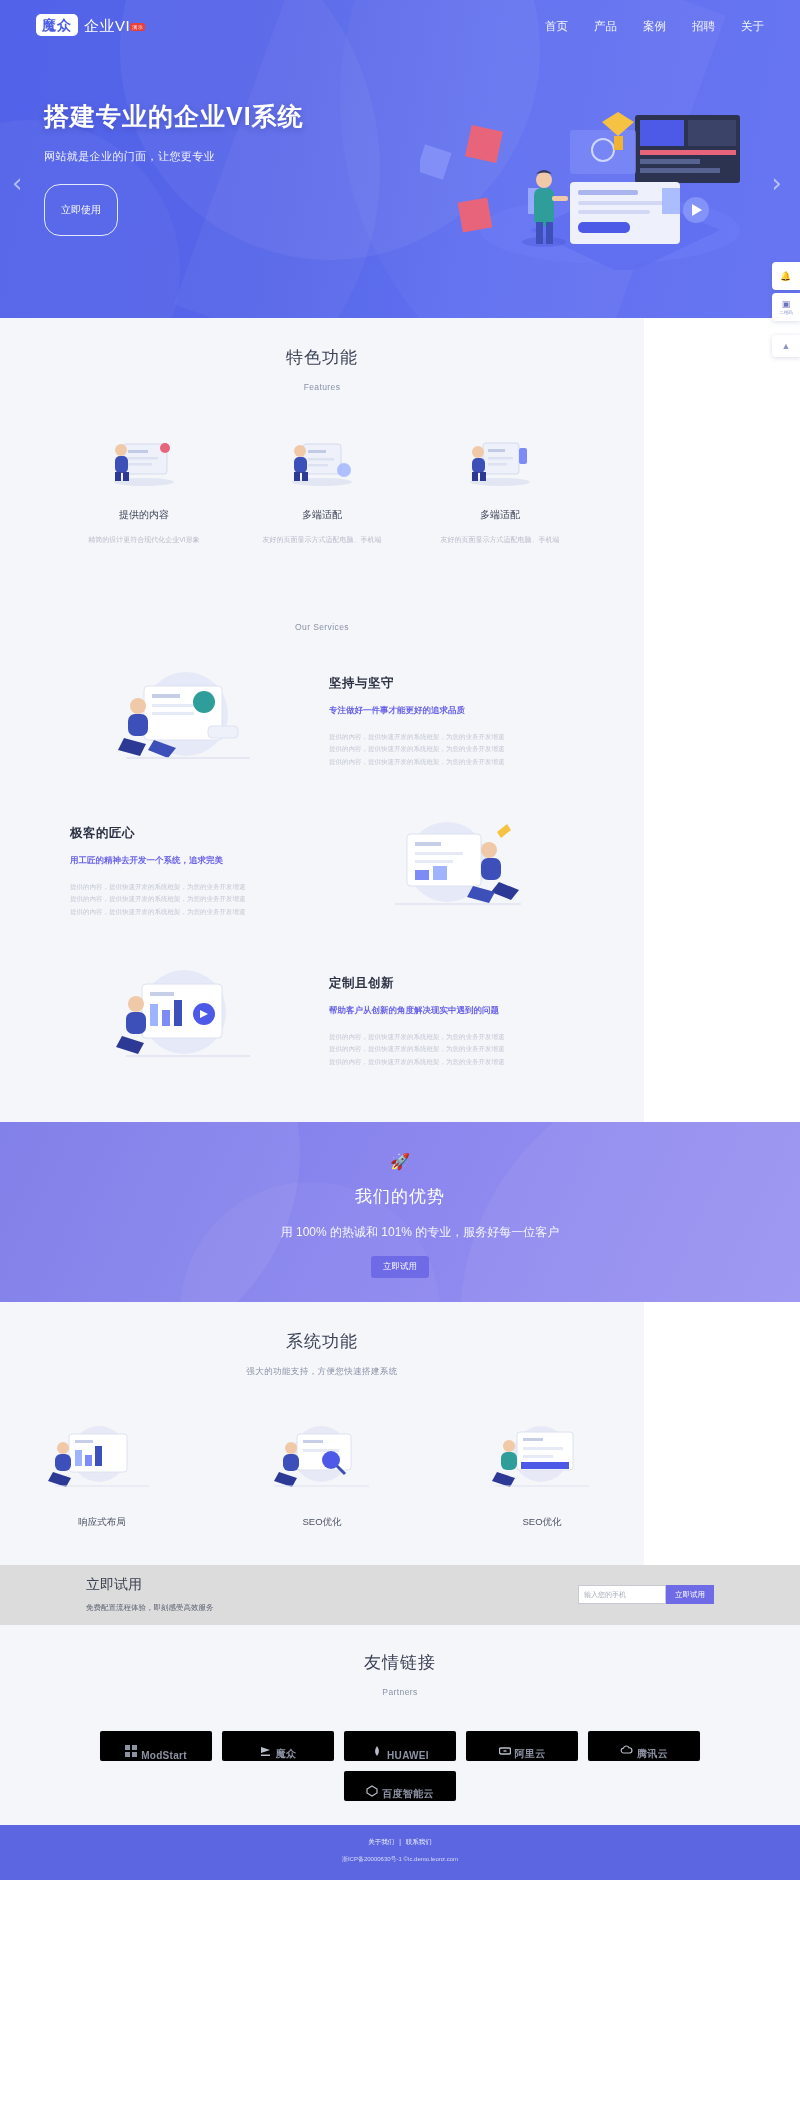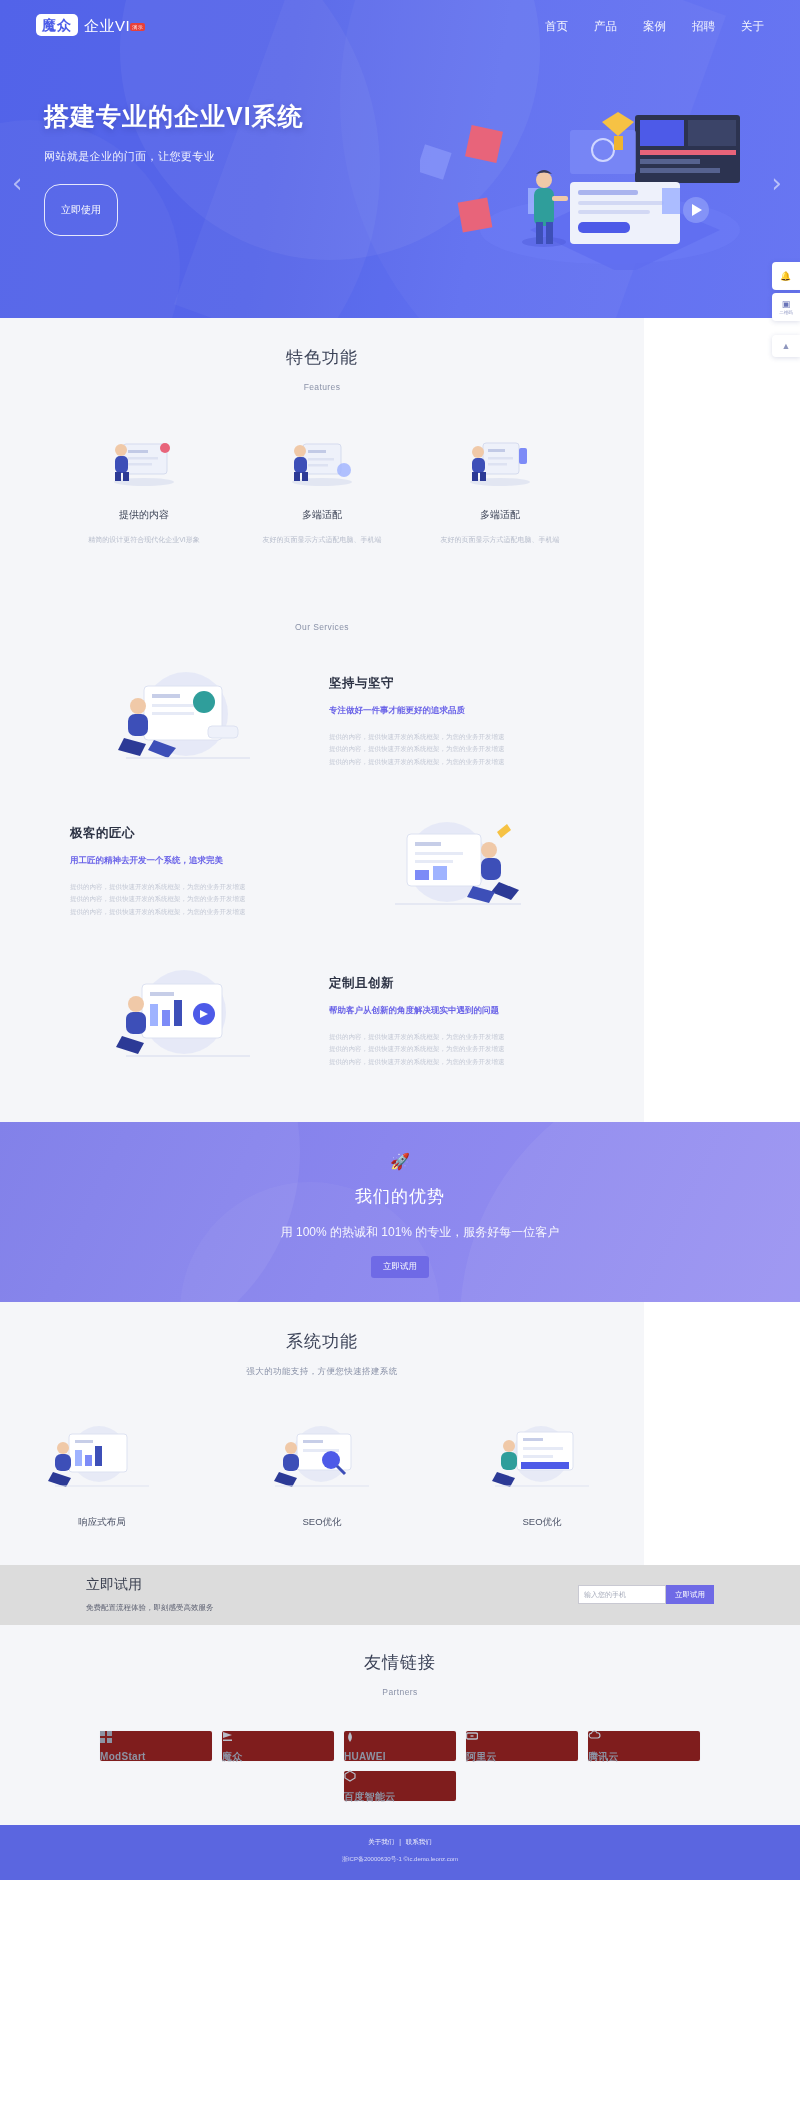--- a/index.html
+++ b/index.html
@@ -152,24 +152,23 @@
     font-family: "Liberation Sans", sans-serif;
   }
 
   
   .partners { background: #f5f6f9; padding: 26px 0 24px; }
   .part-grid {
     display: flex; flex-wrap: wrap; justify-content: center; gap: 10px;
     margin-top: 34px; padding: 0 80px;
   }
   .part-card {
-    width: 112px; height: 30px; background: #7f1d1d; border-radius: 2px;
-    display: flex; align-items: flex-start; justify-content: center; gap: 4px;
+    width: 112px; height: 30px; background: #000000; border-radius: 2px;
+    display: flex; align-items: flex-end; justify-content: center; gap: 4px;
     box-shadow: 0 0 2px rgba(80,90,120,.07);
-    flex-direction: column;
   }
   .part-label { font-size: 10px; color: #8d93a3; font-weight: bold; letter-spacing: .3px; }
 
   
   .footer { background: #5b66e0; padding: 13px 0 16px; text-align: center; }
   .footer-links { font-size: 6.5px; color: rgba(255,255,255,.9); }
   .footer-links span { margin: 0 3px; }
   .footer-links a { color: rgba(255,255,255,.9); text-decoration: none; }
   .footer-copy { font-size: 6px; color: rgba(255,255,255,.75); margin-top: 7px; line-height: 1.7; }
 </style>

